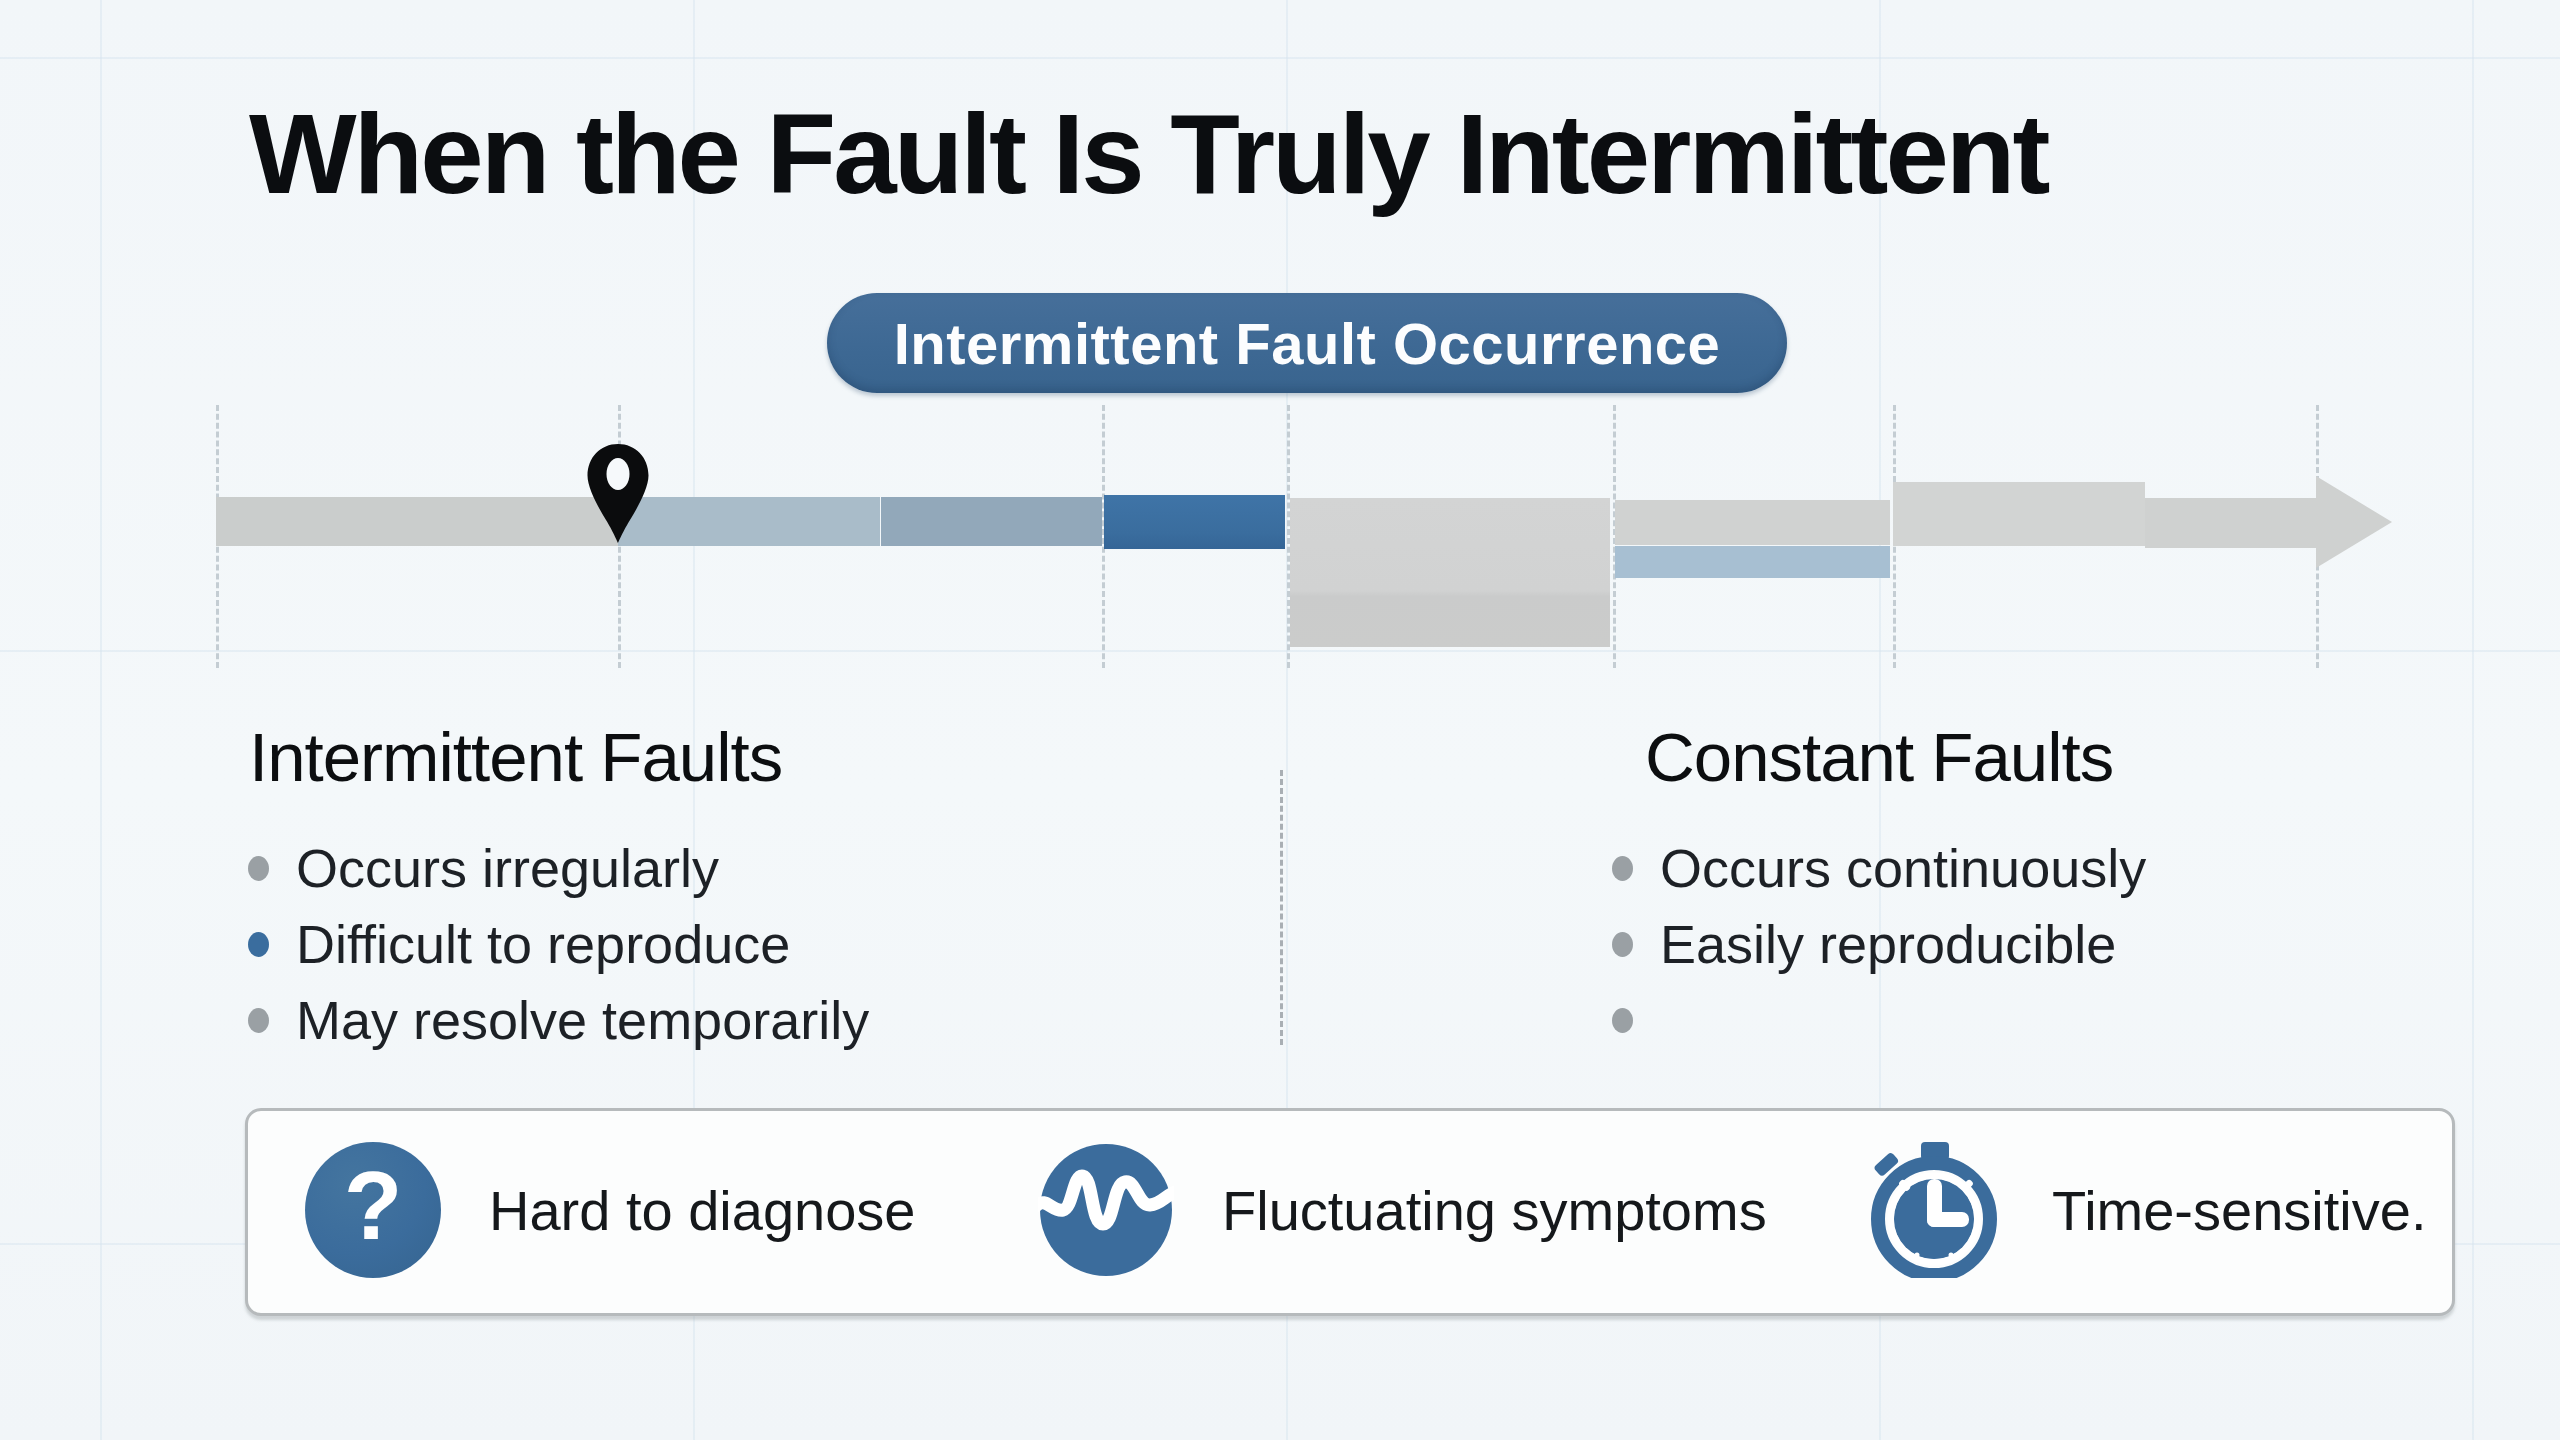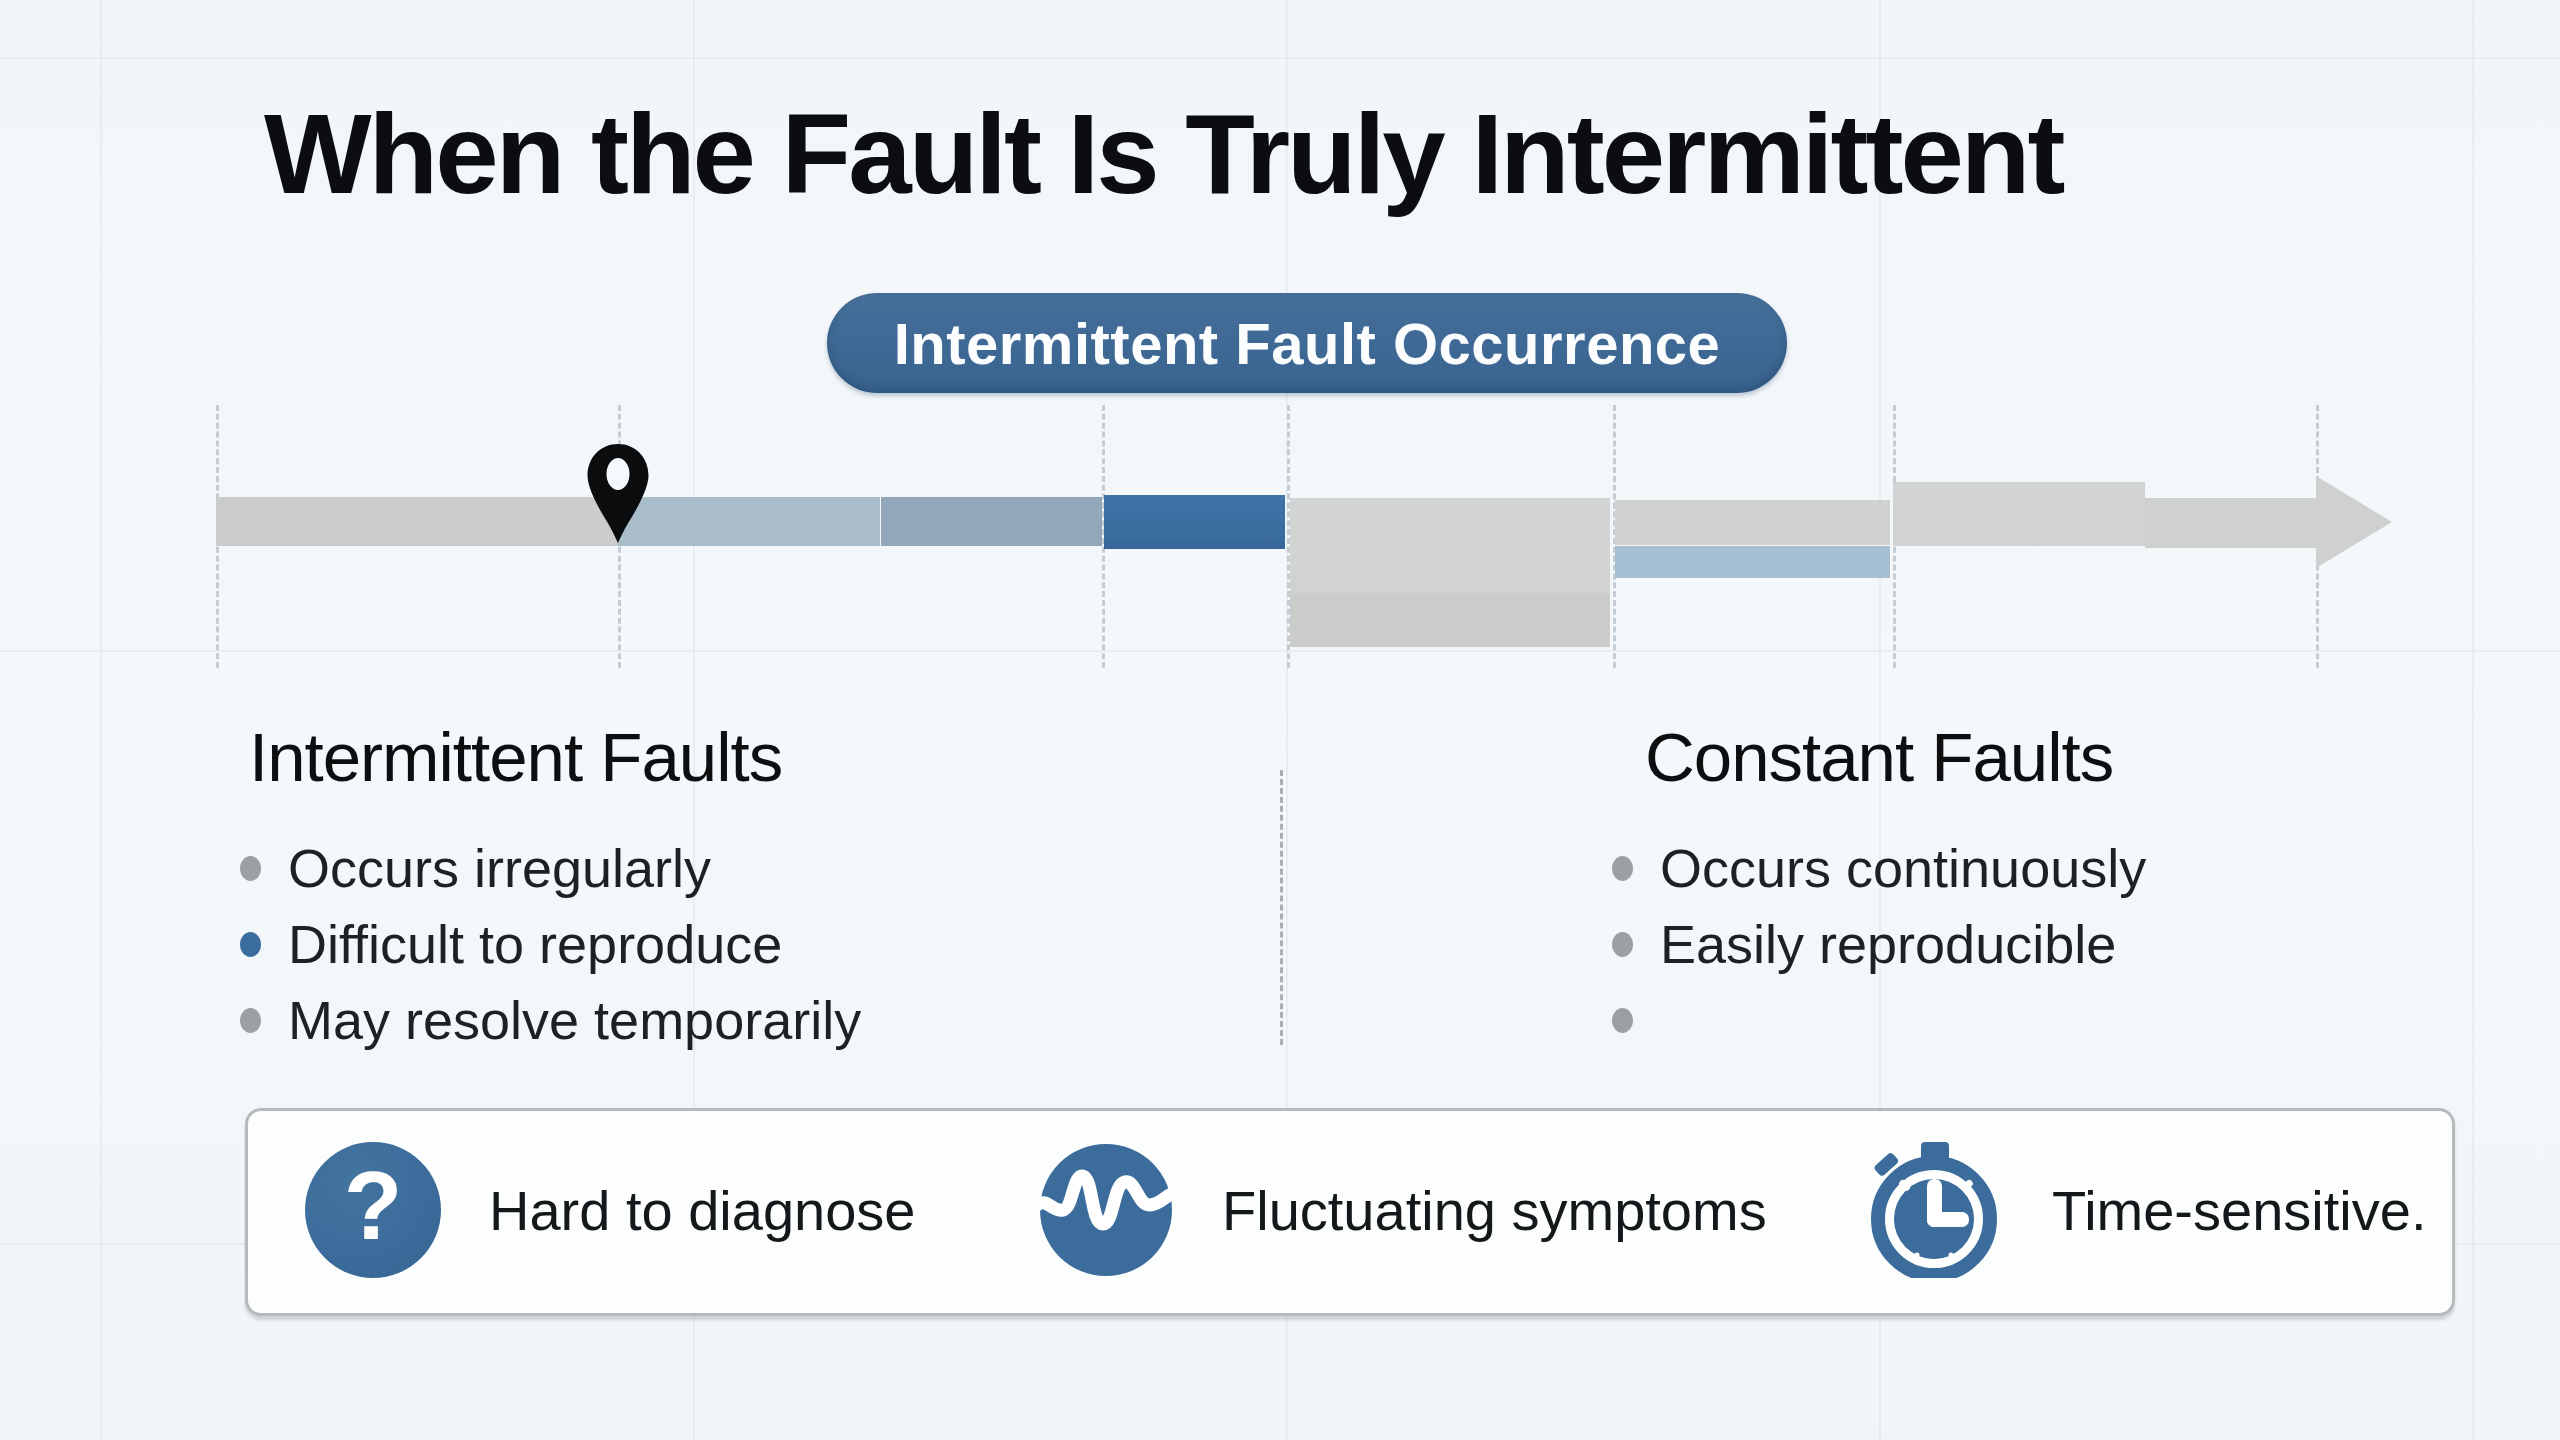--- a/index.html
+++ b/index.html
@@ -14,21 +14,21 @@
       linear-gradient(rgba(213,227,238,0.45) 2px, transparent 2px),
       linear-gradient(90deg, rgba(213,227,238,0.45) 2px, transparent 2px),
       linear-gradient(180deg,#f2f6f9 0%,#f4f8fa 55%,#f1f5f8 100%);
     background-size:100% 593px, 593px 100%, 100% 100%;
     background-position:0 57px, 100px 0, 0 0;
   }
   .abs{position:absolute;}
 
   
   .title{
-    left:264px;top:88px;width:2200px;
+    left:249px;top:88px;width:2200px;
     font-size:114px;font-weight:bold;letter-spacing:-3px;
     color:#0b0d10;white-space:nowrap;
   }
 
   
   .badge{
     left:827px;top:293px;width:960px;height:100px;
     background:linear-gradient(180deg,#466f9a 0%,#3d6893 60%,#39648e 100%);
     border-radius:52px;
     box-shadow:0 3px 4px rgba(60,90,120,0.30), inset 0 -4px 8px rgba(20,45,75,0.25);
@@ -68,21 +68,21 @@
   .pin{left:586px;top:443px;}
 
   
   .col-heading{
     top:718px;font-size:69px;font-weight:normal;letter-spacing:-1px;
     color:#0c0e10;white-space:nowrap;line-height:80px;
   }
   .heading-left{left:249px;}
   .heading-right{left:1613px;margin-left:32px;}
   .bullet-list{top:830px;}
-  .list-left{left:240px;}
+  .list-left{left:248px;}
   .list-right{left:1612px;}
   .bullet-item{display:flex;align-items:center;height:76px;}
   .dot{width:21px;height:25px;border-radius:50%;margin-right:27px;flex:0 0 auto;}
   .dot-gray{background:#9aa0a4;}
   .dot-blue{background:#3a6d9e;}
   .bullet-text{font-size:54px;color:#1d2126;white-space:nowrap;}
 
   
   .footer-bar{
     left:245px;top:1108px;width:2210px;height:208px;

